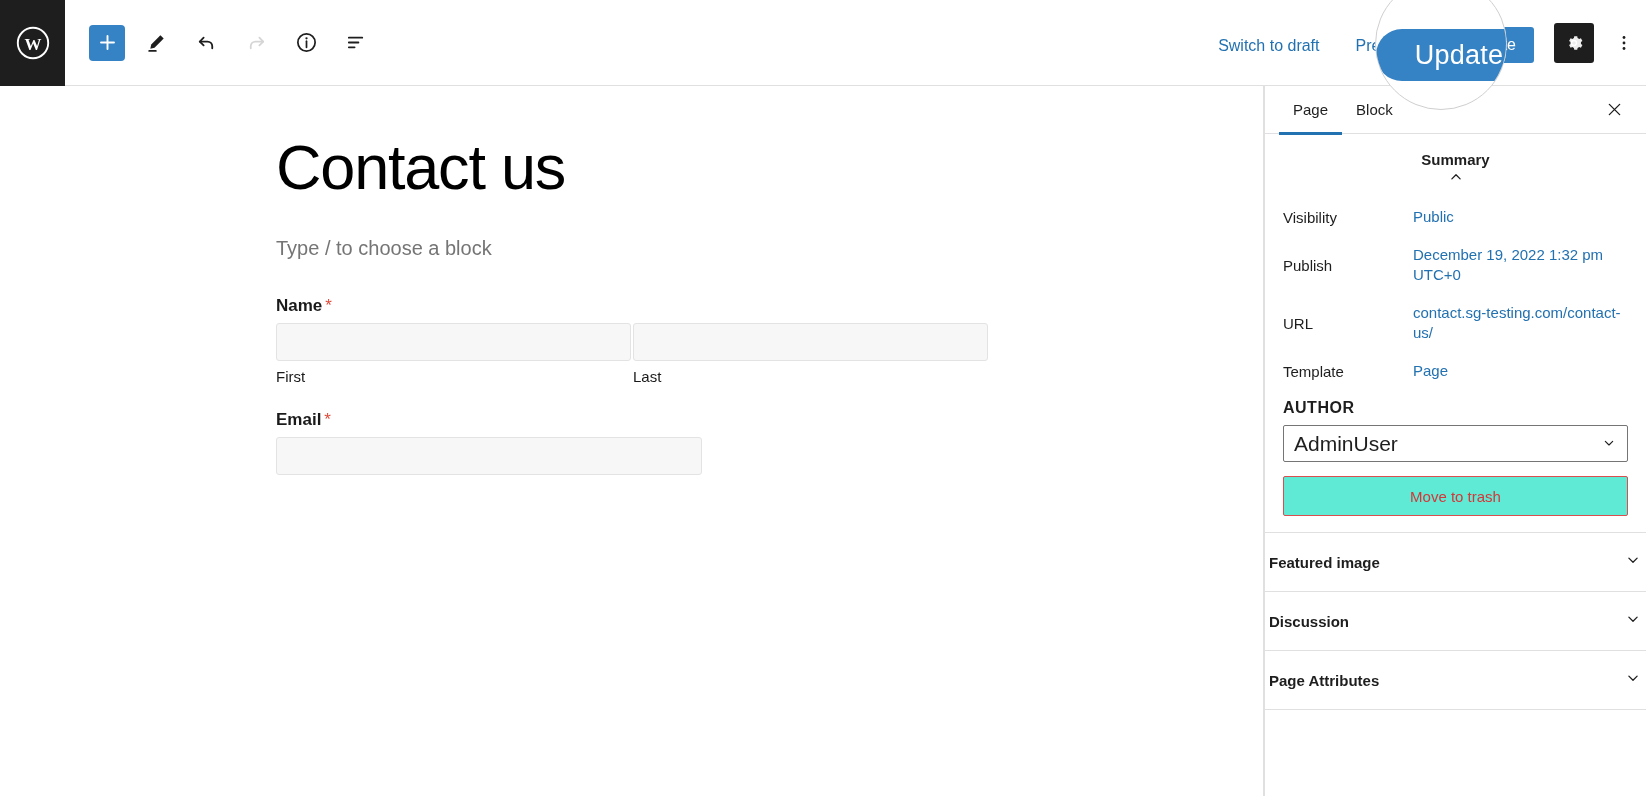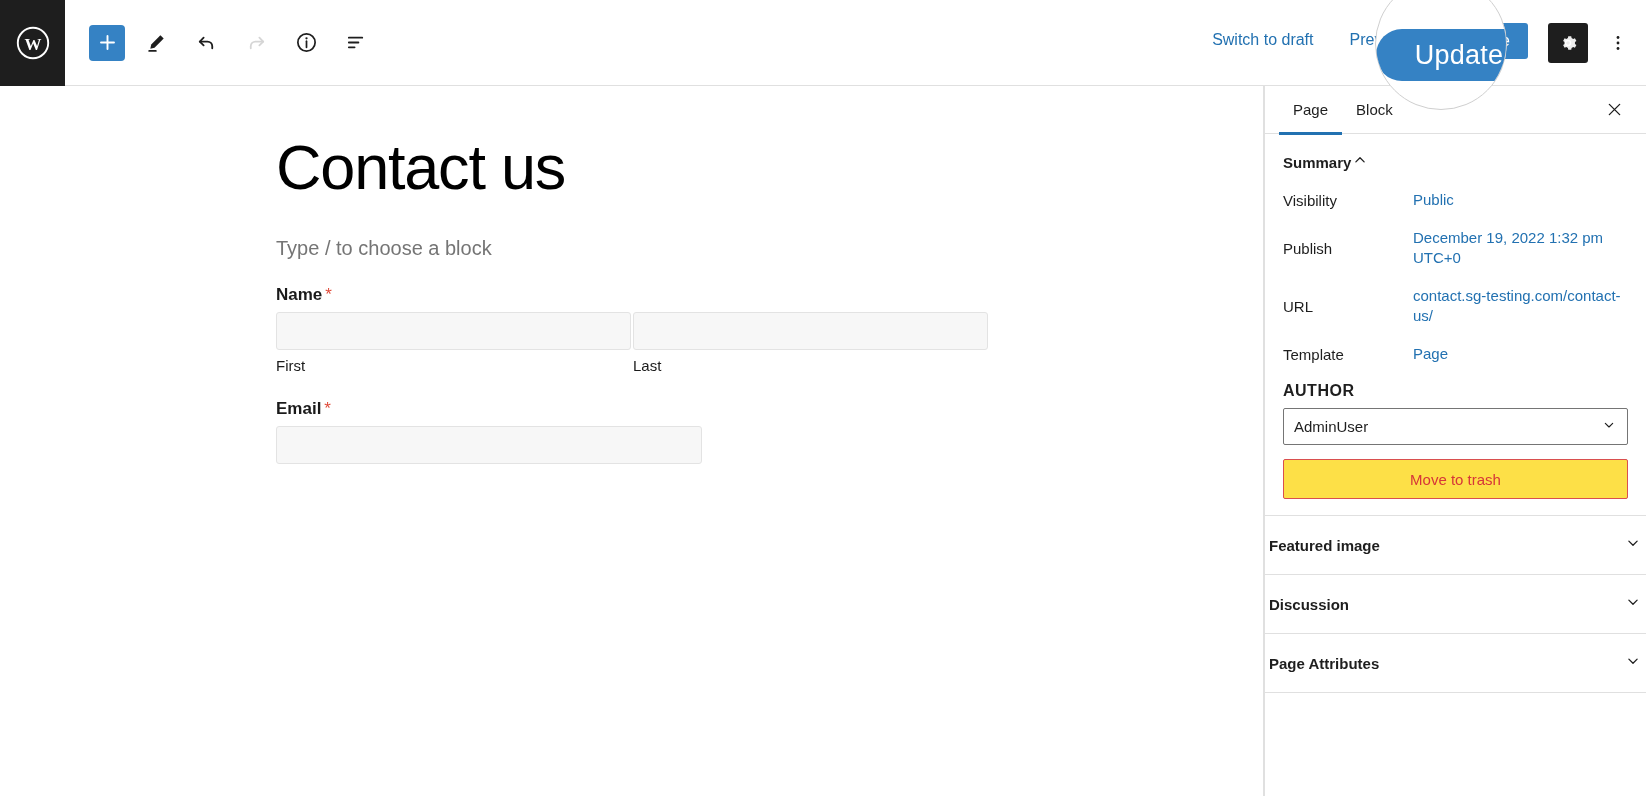--- a/index.html
+++ b/index.html
@@ -49,22 +49,22 @@
     background: #3582c4;
     border-radius: 4px;
     width: 36px; height: 36px;
   }
   .tb-btn.primary-add svg { stroke: #ffffff; }
   .tb-btn svg { display: block; }
   .tb-btn.disabled svg { opacity: .35; }
 
   .toolbar-right {
     margin-left: auto;
-    display: flex; align-items: flex-start;
-    padding-right: 10px;
+    display: flex; align-items: flex-end;
+    padding-right: 4px;
     gap: 8px;
   }
   .tb-link {
     color: #2271b1;
     font-size: 16px;
     background: none; border: none;
     cursor: pointer;
     padding: 8px 14px;
     white-space: nowrap;
   }
@@ -111,21 +111,21 @@
     line-height: 1.12;
     font-weight: 400;
     letter-spacing: -1.2px;
     color: #000000;
     margin-bottom: 34px;
     cursor: text;
   }
   .block-placeholder {
     font-size: 20px;
     color: #757575;
-    margin-bottom: 25px;
+    margin-bottom: 36px;
     cursor: text;
   }
 
   
   .form-block { width: 712px; }
   .field-group { margin-bottom: 25px; }
   .field-label {
     font-size: 17px;
     font-weight: 700;
     color: #1a1a1a;
@@ -217,20 +217,21 @@
     width: 40px; height: 40px;
     display: flex; align-items: center; justify-content: center;
     background: none; border: none; cursor: pointer;
     margin-right: 8px;
   }
 
   .panel-header {
     display: flex; align-items: center; justify-content: flex-start;
     padding: 17px 18px 17px 18px;
     cursor: pointer;
+    flex-direction: column;
   }
   .panel-title { font-size: 15px; font-weight: 700; color: #1e1e1e; }
   .panel-body { padding: 0 18px 16px 18px; }
 
   .meta-row {
     display: flex;
     align-items: center;
     margin-bottom: 18px;
     font-size: 15px;
   }
@@ -264,32 +265,32 @@
     display: block;
   }
   .author-select {
     position: relative;
     width: 100%;
     height: 37px;
     border: 1px solid #757575;
     border-radius: 2px;
     display: flex; align-items: center;
     padding: 0 10px;
-    font-size: 15px;
+    font-size: 21px;
     background: #fff;
     cursor: pointer;
   }
   .author-select .chev { margin-left: auto; }
   .trash-btn {
     margin-top: 14px;
     width: 100%;
     height: 40px;
     border: 1px solid #d94f4f;
     border-radius: 2px;
-    background: #fde047;
+    background: #5eead4;
     color: #d63638;
     font-size: 15px;
     cursor: pointer;
     font-family: inherit;
   }
   .divider { height: 1px; background: #e0e0e0; }
   .collapsed-panel {
     display: flex; align-items: center; justify-content: space-between;
     padding: 18px 4px;
     border-bottom: 1px solid #e0e0e0;

